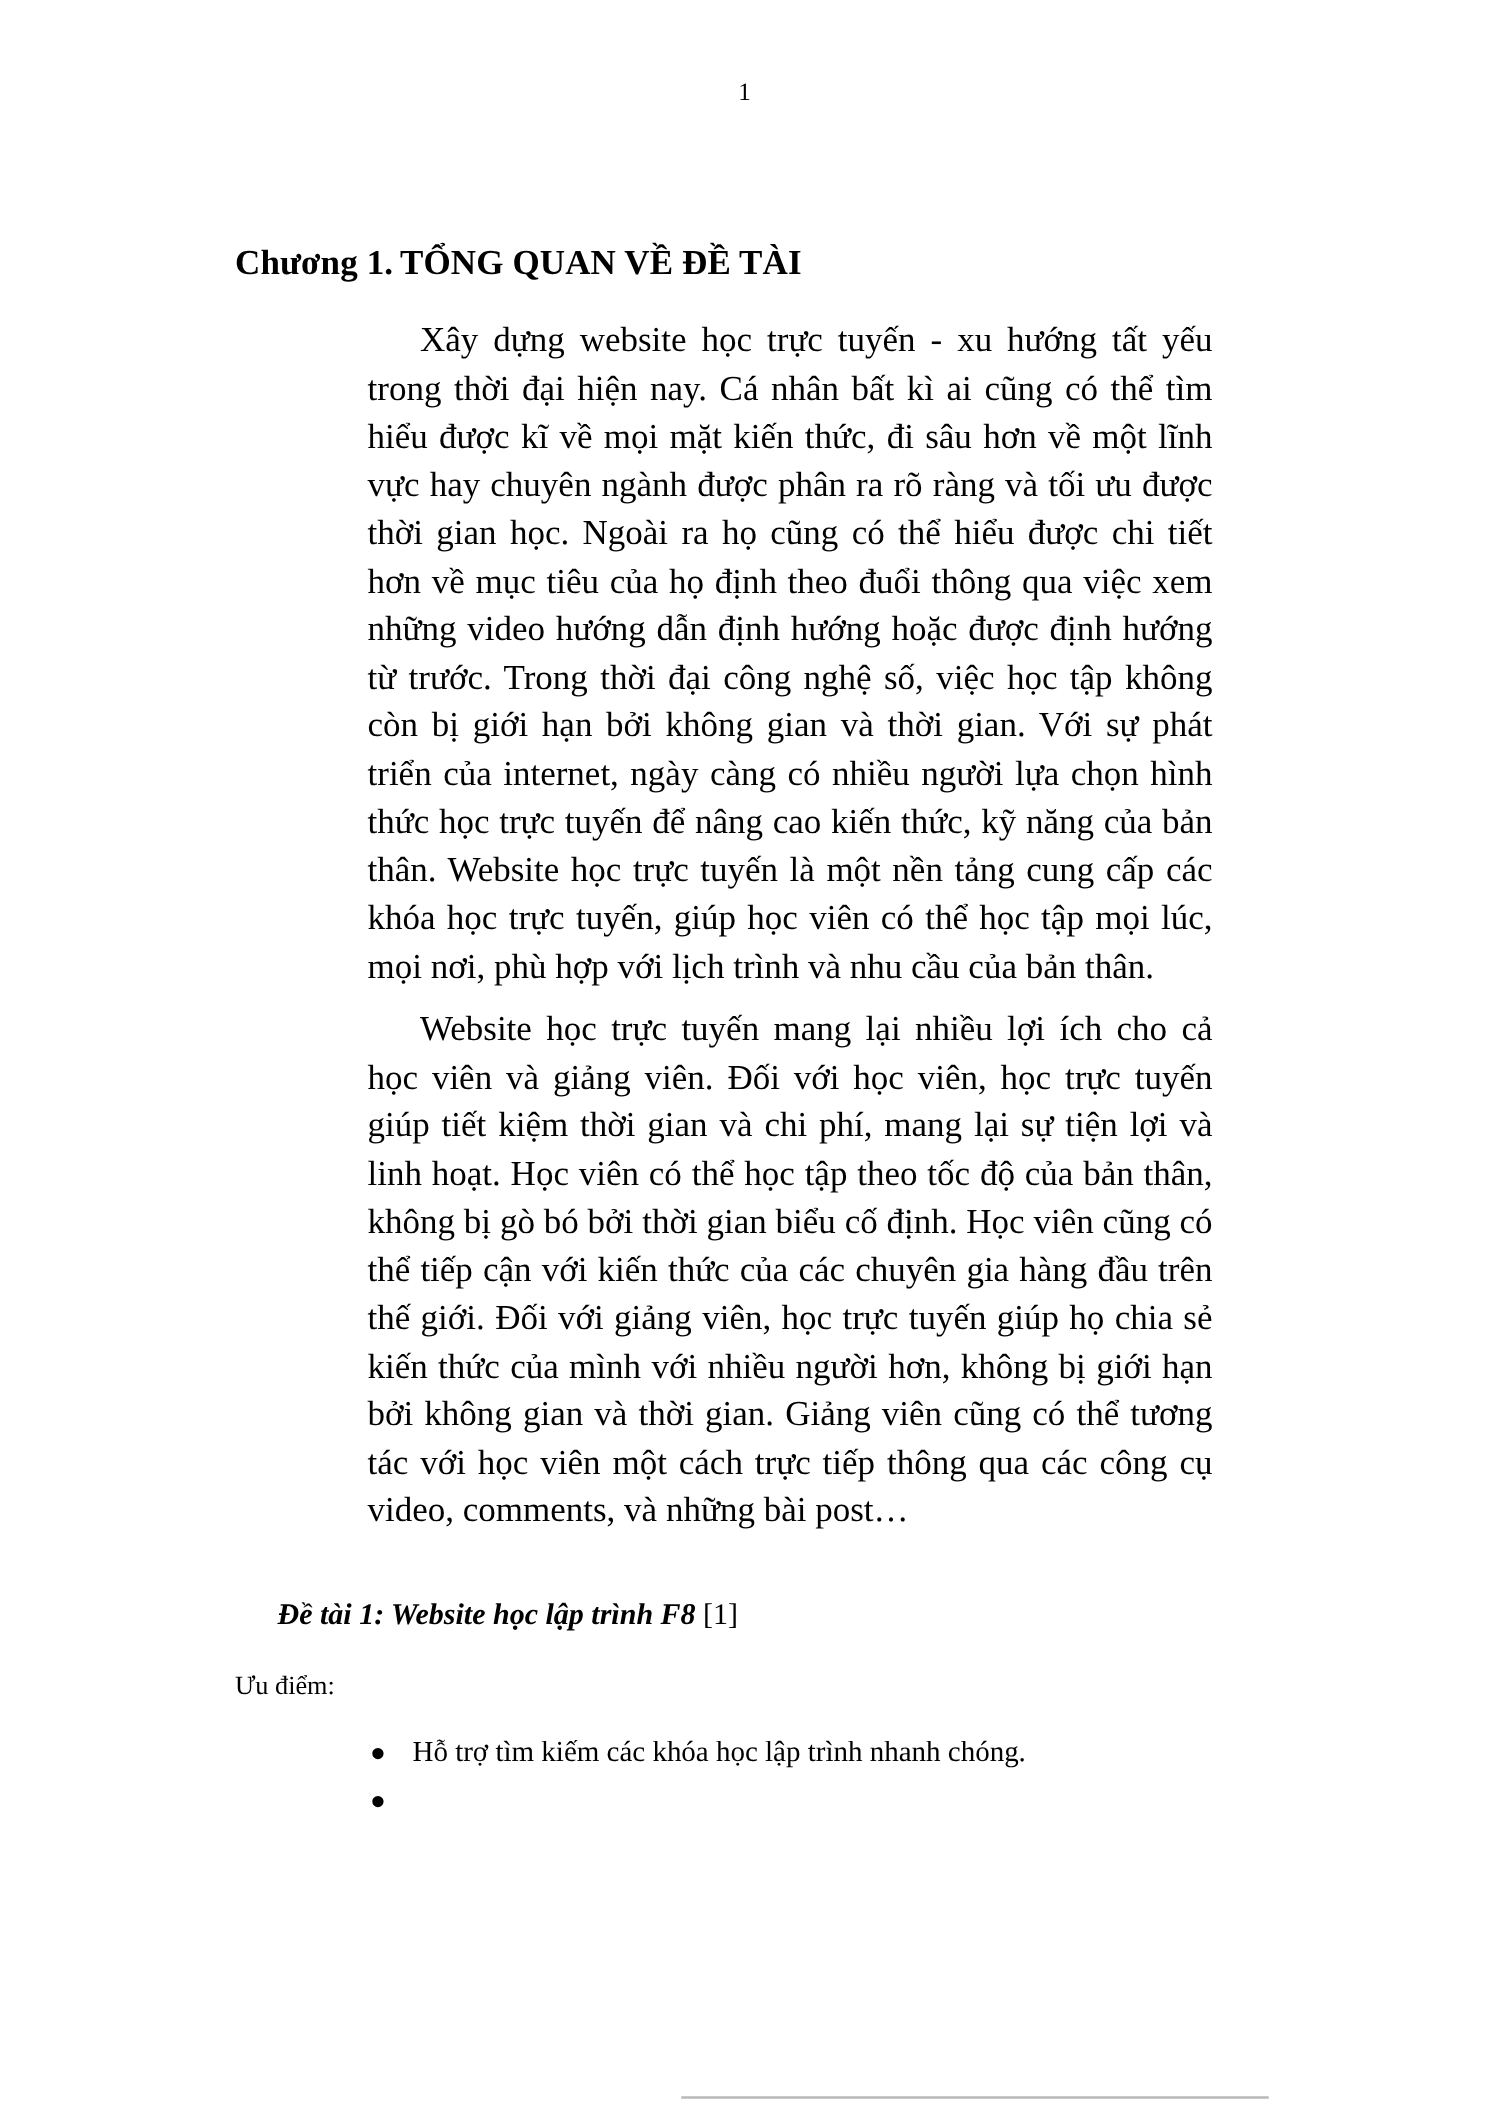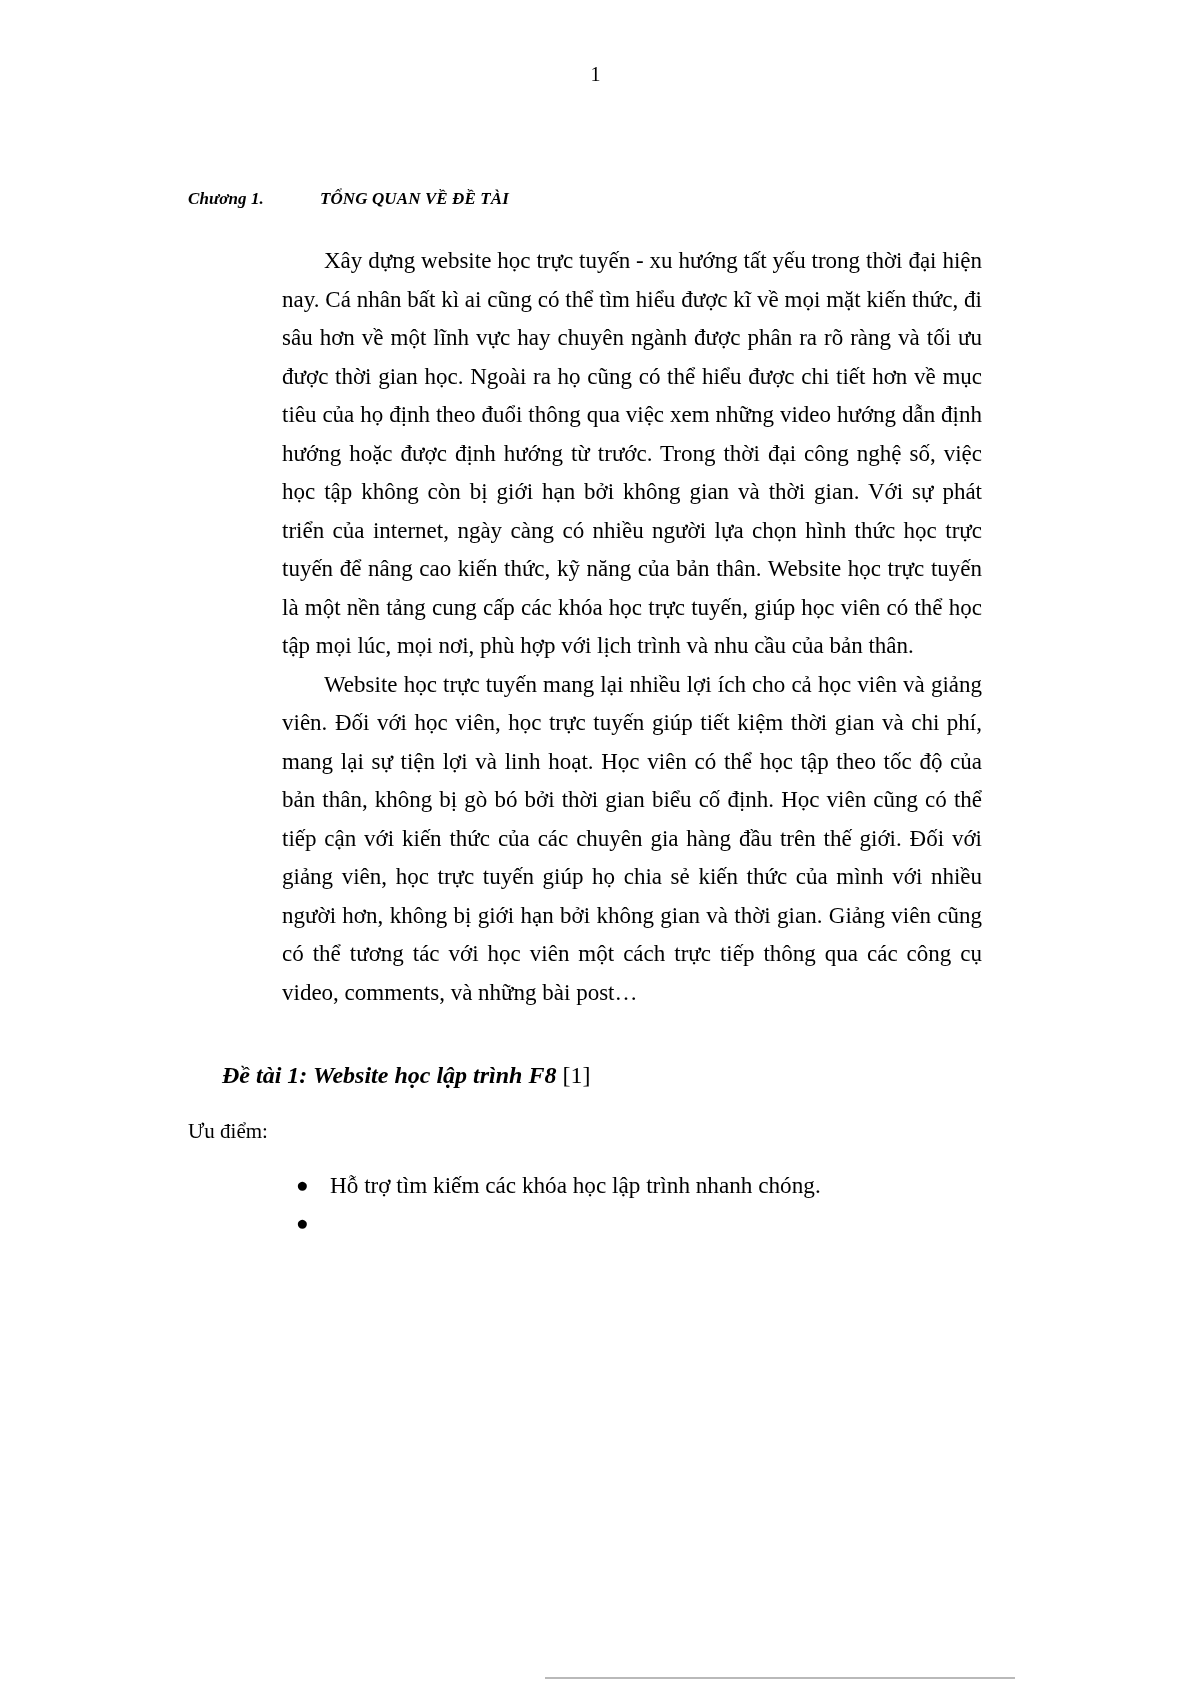--- a/index.html
+++ b/index.html
@@ -36,49 +36,48 @@
   }
 
   .content {
     position: absolute;
     top: 180px;
     left: 188px;
     width: 800px;
   }
 
   .chapter-heading {
-    font-size: 17px;
+    font-size: 28px;
     font-weight: bold;
     line-height: 30px;
-    margin: 4px 0 0 0;
+    margin: 16px 0 0 0;
     letter-spacing: 0.1px;
-    font-style: italic;
   }
   .chapter-heading .chapter-num {
     display: inline-block;
     min-width: 132px;
   }
 
   .h2 {
     font-size: 27px;
     font-weight: bold;
     line-height: 34px;
     margin: 56px 0 0 34px;
   }
   .h2 .num {
     display: inline-block;
     width: 100px;
   }
 
   .para {
-    font-size: 23px;
+    font-size: 28px;
     line-height: 38.5px;
     text-align: justify;
     text-justify: inter-word;
-    margin: 0;
+    margin: 12px;
     text-indent: 42px;
     padding-left: 94px;
     padding-right: 6px;
   }
   .para.first {
     margin-top: 28px;
   }
 
   .sub-heading {
     font-size: 24px;

